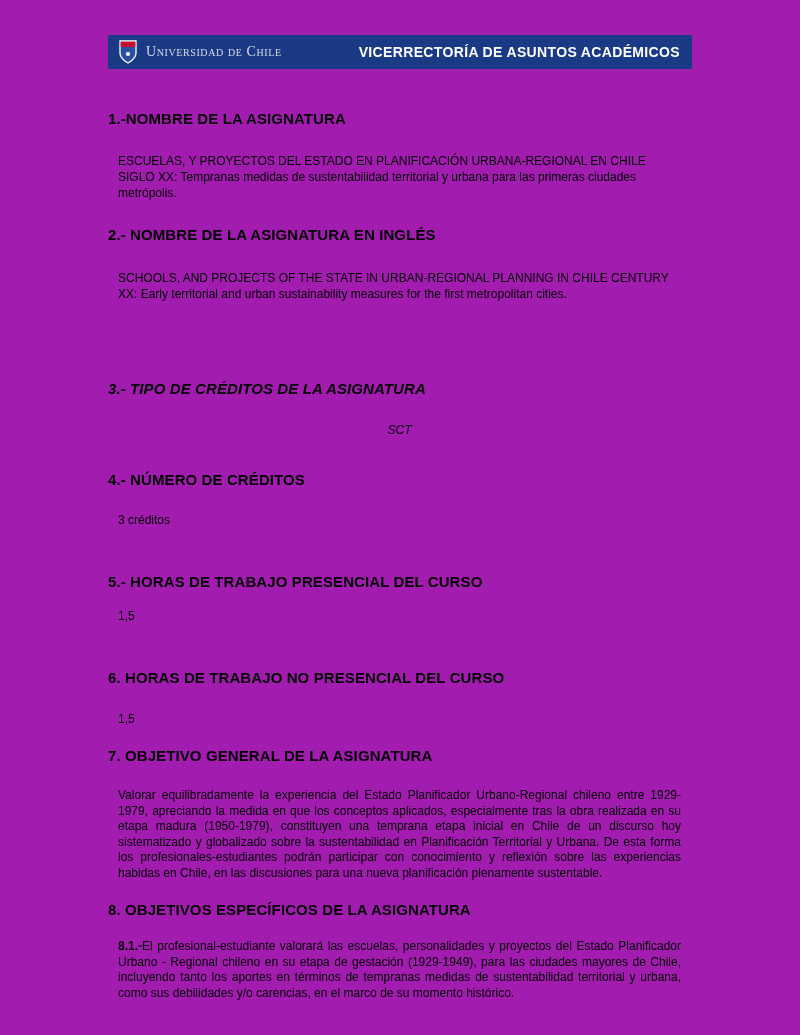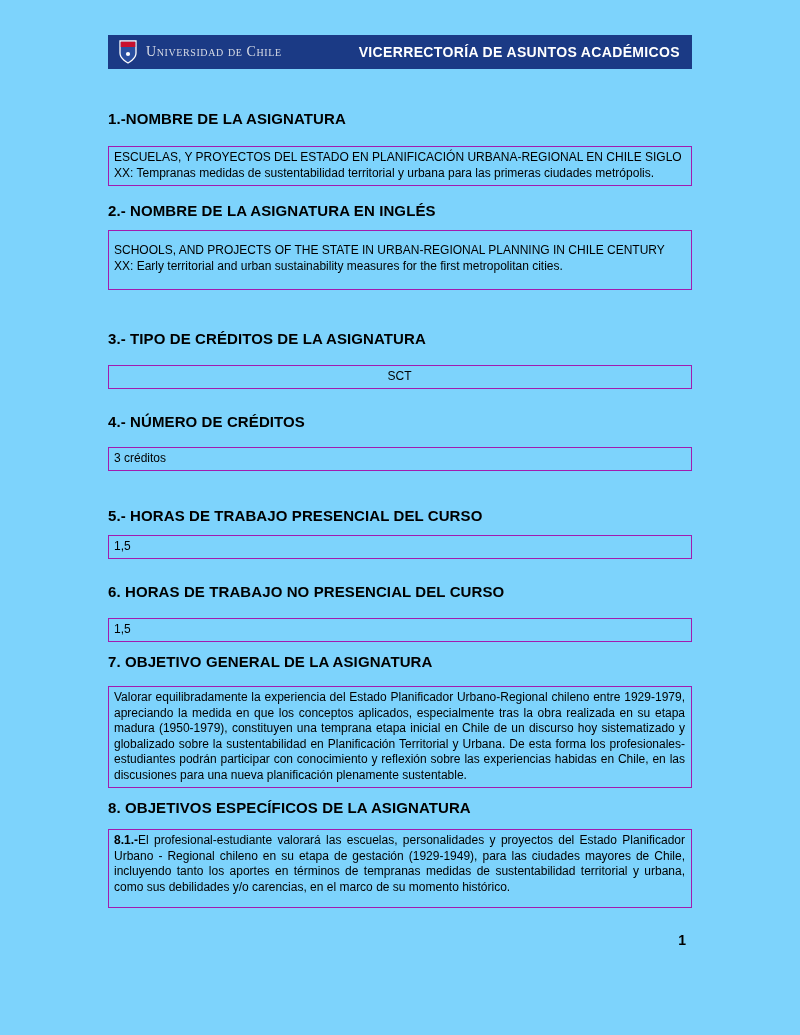--- a/index.html
+++ b/index.html
@@ -8,21 +8,21 @@
     margin: 0;
     padding: 0;
     background: #ffffff;
     font-family: "Liberation Sans", sans-serif;
     color: #000000;
   }
   .page {
     width: 800px;
     height: 1035px;
     margin: 0 auto;
-    background: #7dd3fc;
+    background: #a21caf;
     position: relative;
     overflow: hidden;
   }
   .content {
     width: 584px;
     margin: 35px auto 0 108px;
   }
   
   .banner {
     height: 34px;
@@ -54,37 +54,37 @@
     white-space: nowrap;
   }
   
   .section-title {
     font-size: 15px;
     font-weight: bold;
     margin: 0;
     letter-spacing: 0.1px;
   }
   .content-box {
-    border: 1px solid #a21caf;
+    border: 5px solid #a21caf;
     font-size: 12px;
     line-height: 16px;
     padding: 2px 6px 4px 5px;
     width: 100%;
   }
   .s1 { margin-top: 41px; }
   .s1 .content-box { margin-top: 19px; }
   .s2 { margin-top: 16px; }
   .s2 .content-box { margin-top: 11px; padding: 11px 6px 15px 5px; }
-  .s3 { margin-top: 40px; }
+  .s3 { margin-top: 58px; font-style: italic; }
   .s3 .content-box { margin-top: 18px; text-align: center; }
   .s4 { margin-top: 24px; }
   .s4 .content-box { margin-top: 17px; }
   .s5 { margin-top: 36px; }
   .s5 .content-box { margin-top: 11px; }
-  .s6 { margin-top: 24px; }
+  .s6 { margin-top: 36px; }
   .s6 .content-box { margin-top: 18px; }
   .s7 { margin-top: 11px; }
   .s7 .content-box { margin-top: 16px; text-align: justify; line-height: 15.5px; padding: 3px 6px 4px 5px; }
   .s8 { margin-top: 11px; }
   .s8 .content-box { margin-top: 13px; text-align: justify; line-height: 15.5px; padding: 3px 6px 12px 5px; }
   .bold-prefix { font-weight: bold; }
   
   .page-number {
     text-align: right;
     margin: 24px 6px 0 0;

